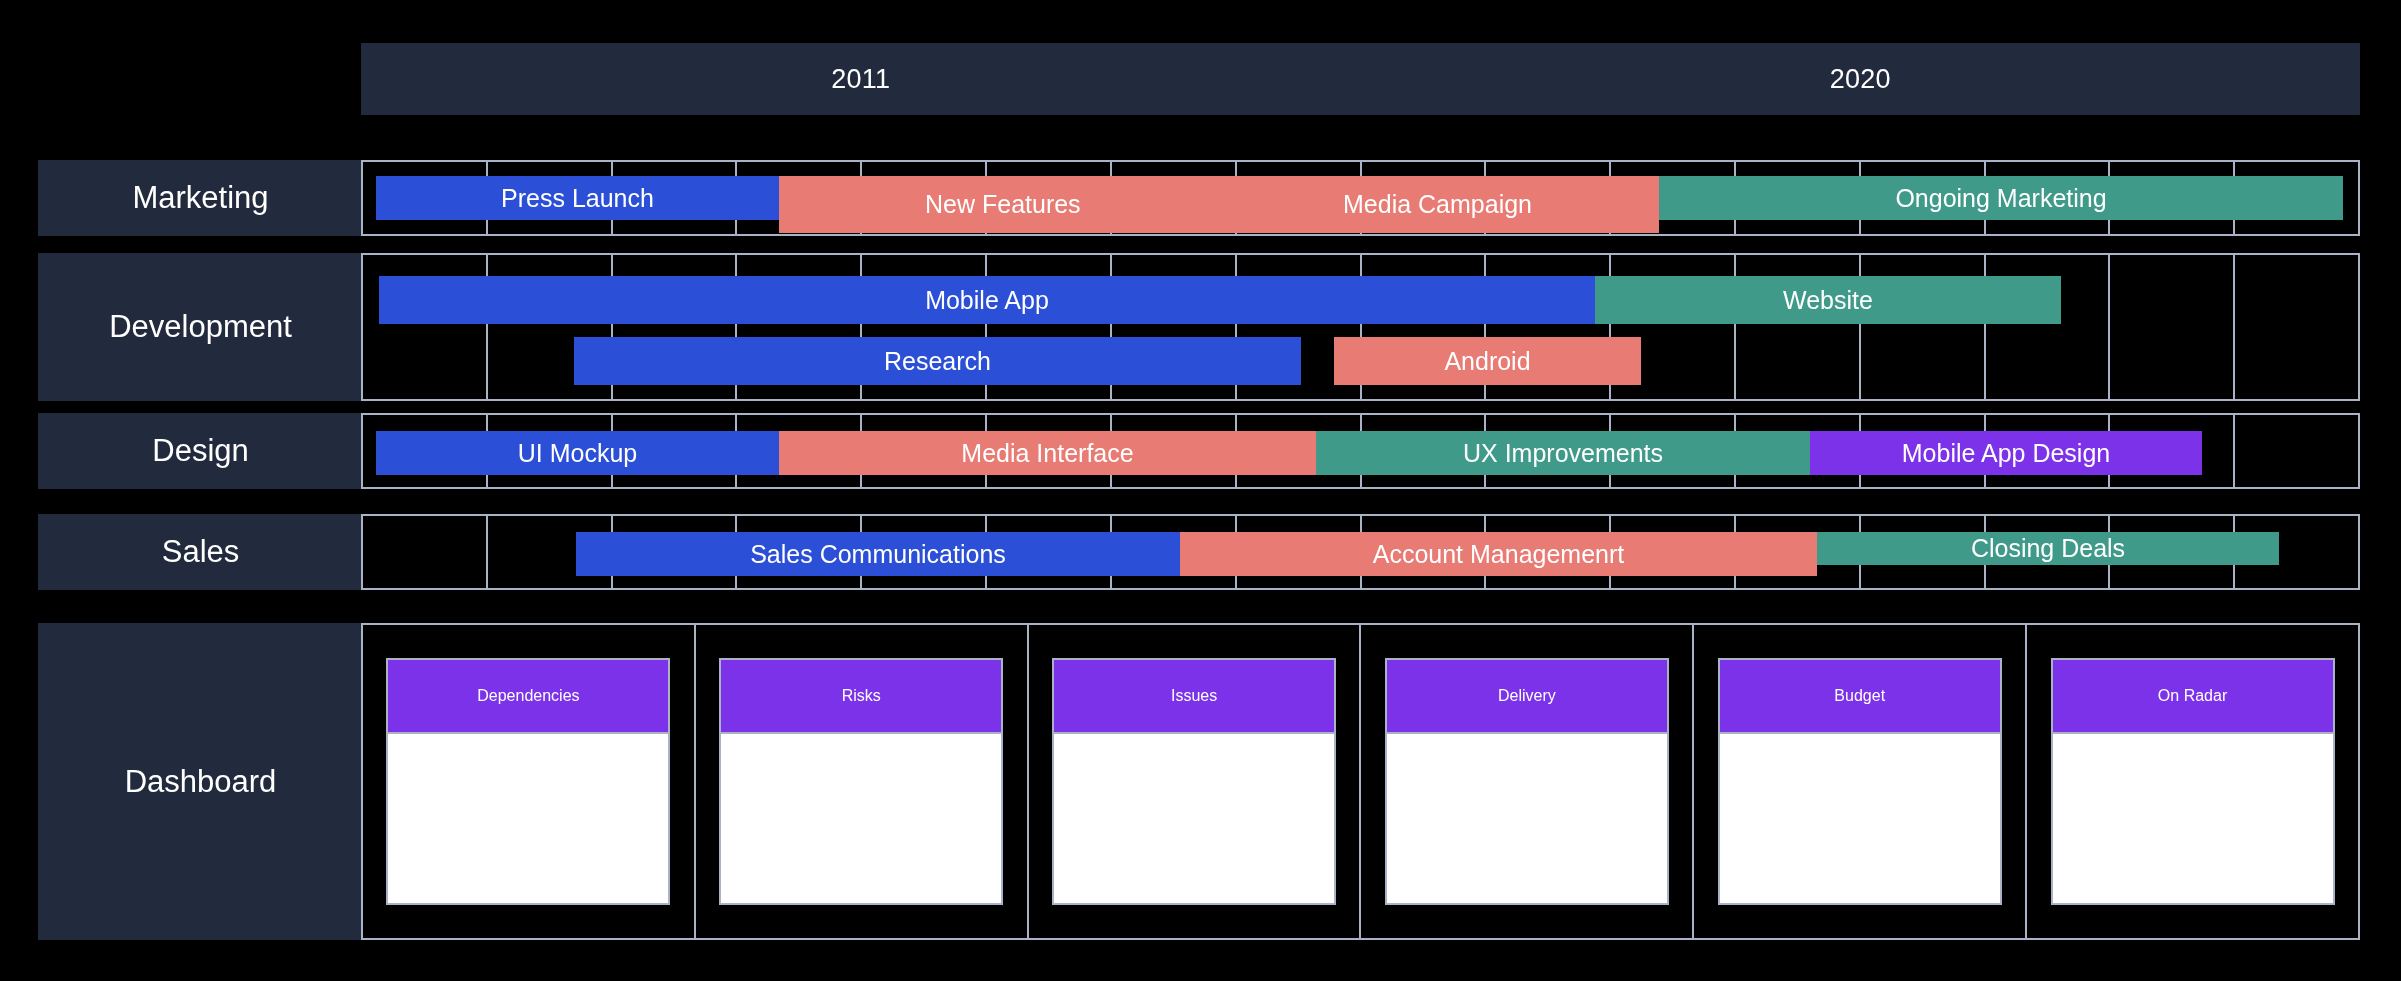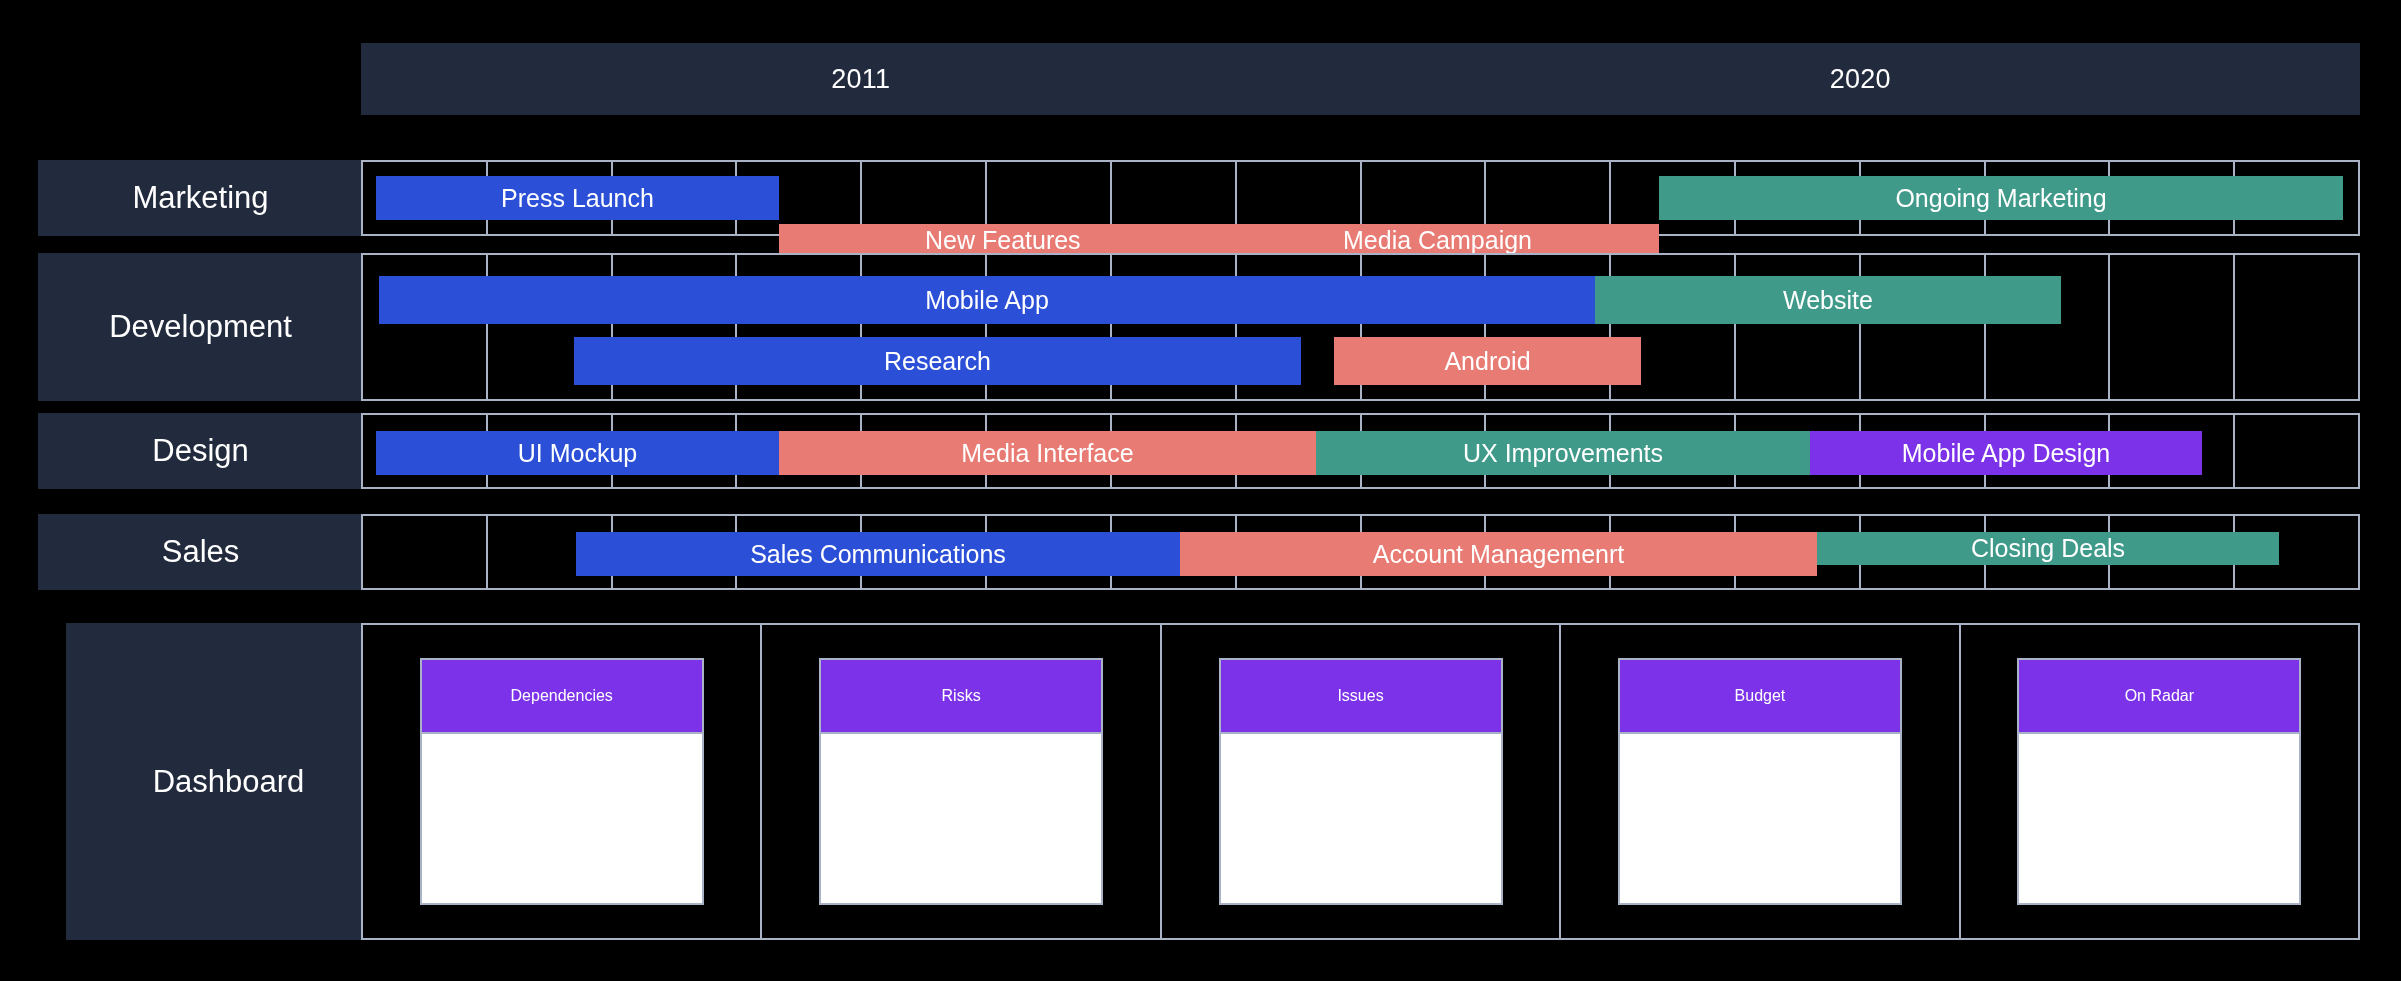--- a/index.html
+++ b/index.html
@@ -152,21 +152,21 @@
   <div class="gcol"></div>
   <div class="gcol"></div>
   <div class="gcol"></div>
   <div class="gcol"></div>
   <div class="gcol"></div>
 </div>
 
 <div class="bar" style="left:376px; top:176px; width:403px; height:44px; background:#2b4fd6;">
   <span class="bar-label">Press Launch</span>
 </div>
-<div class="bar" style="left:779px; top:176px; width:880px; height:32px; background:#e87b73;margin-top:48px;">
+<div class="bar" style="left:779px; top:176px; width:880px; height:57px; background:#e87b73;">
   <span class="bar-label" style="position:absolute; left:146px;">New Features</span>
   <span class="bar-label" style="position:absolute; left:564px;">Media Campaign</span>
 </div>
 <div class="bar" style="left:1659px; top:176px; width:684px; height:44px; background:#409a8a;">
   <span class="bar-label">Ongoing Marketing</span>
 </div>
 
 <div class="abs row-label" style="top:253px; height:148px;">
   <span>Development</span>
 </div>
@@ -265,21 +265,21 @@
 <div class="bar" style="left:576px; top:532px; width:604px; height:44px; background:#2b4fd6;">
   <span class="bar-label">Sales Communications</span>
 </div>
 <div class="bar" style="left:1180px; top:532px; width:637px; height:44px; background:#e87b73;">
   <span class="bar-label">Account Managemenrt</span>
 </div>
 <div class="bar" style="left:1817px; top:532px; width:462px; height:33px; background:#409a8a;">
   <span class="bar-label">Closing Deals</span>
 </div>
 
-<div class="abs row-label" style="top:623px; height:317px;margin-left:28px;">
+<div class="abs row-label" style="top:623px; height:317px;">
   <span>Dashboard</span>
 </div>
 
 <div class="abs" id="dashboard-grid">
   <div class="dash-col">
     <div class="dash-card">
       <div class="dash-card-header">
         <span>Dependencies</span>
       </div>
       <div class="dash-card-body"></div>
@@ -297,20 +297,28 @@
     <div class="dash-card">
       <div class="dash-card-header">
         <span>Issues</span>
       </div>
       <div class="dash-card-body"></div>
     </div>
   </div>
   <div class="dash-col">
     <div class="dash-card">
       <div class="dash-card-header">
+        <span>Delivery</span>
+      </div>
+      <div class="dash-card-body"></div>
+    </div>
+  </div>
+  <div class="dash-col">
+    <div class="dash-card">
+      <div class="dash-card-header">
         <span>Budget</span>
       </div>
       <div class="dash-card-body"></div>
     </div>
   </div>
   <div class="dash-col">
     <div class="dash-card">
       <div class="dash-card-header">
         <span>On Radar</span>
       </div>

